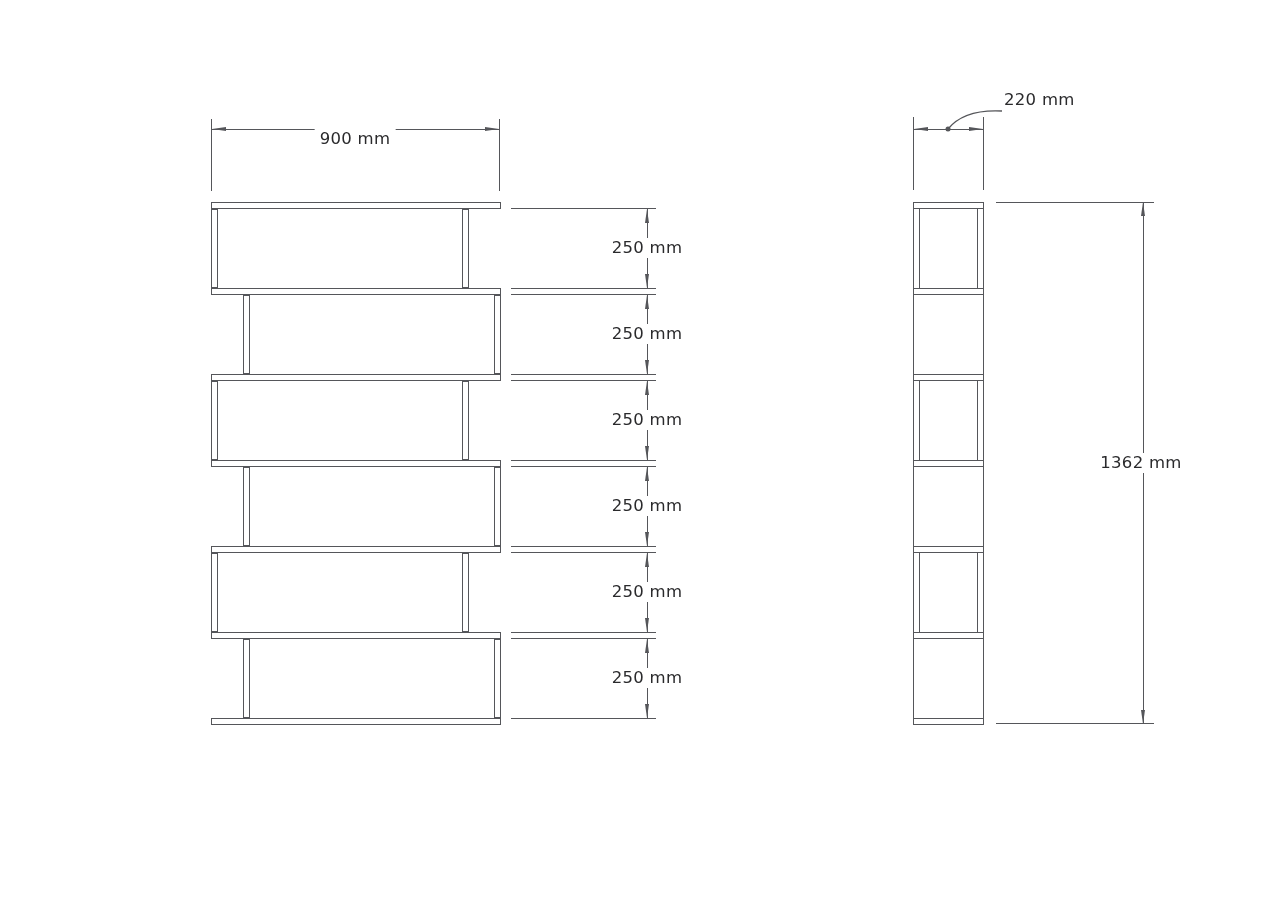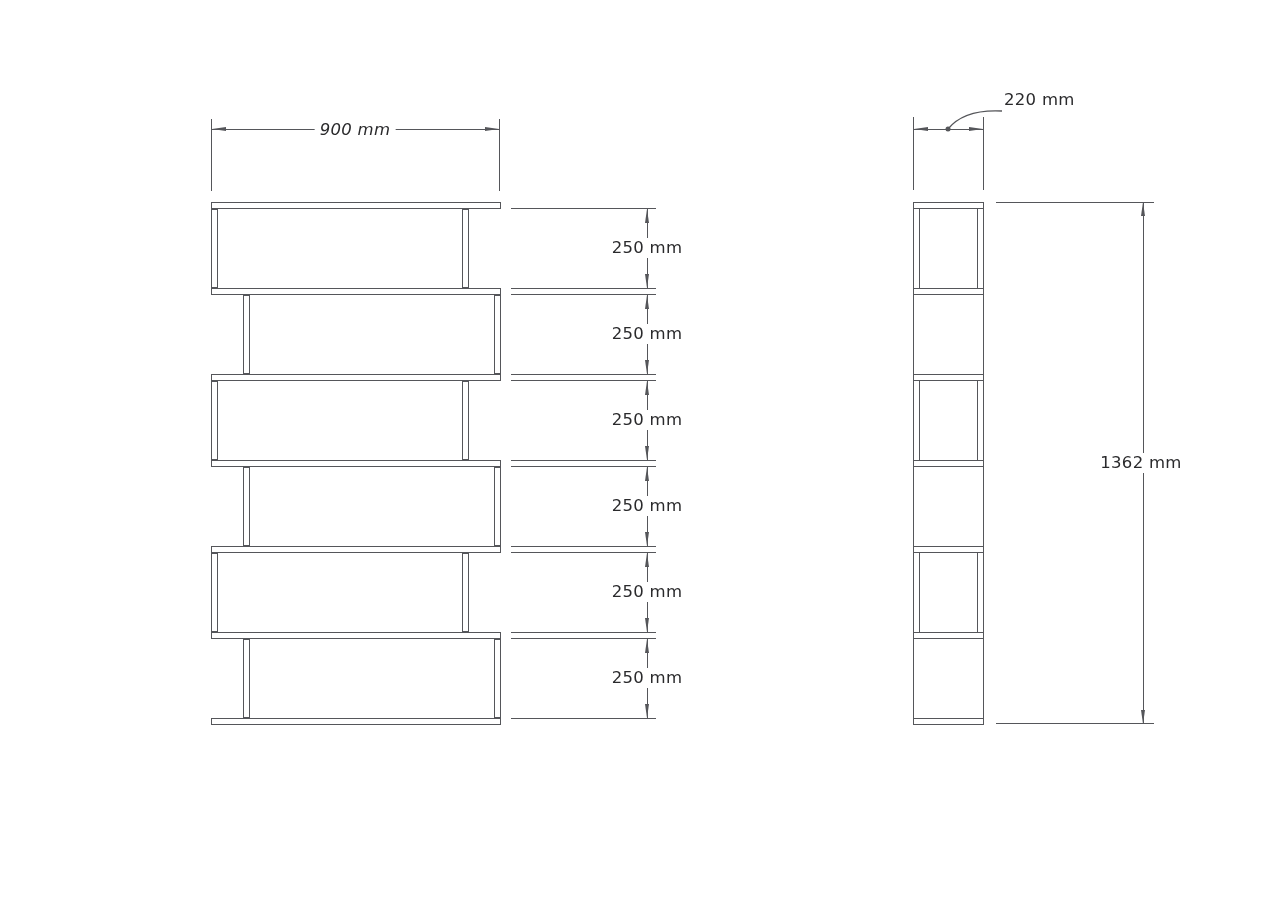--- a/index.html
+++ b/index.html
@@ -107,21 +107,21 @@
     <div class="vline" style="left:919px;top:553px;height:79px;"></div>
     <div class="vline" style="left:977px;top:553px;height:79px;"></div>
   </div>
 
   <div>
     <div class="vline" style="left:211px;top:119px;height:72px;"></div>
     <div class="vline" style="left:499px;top:119px;height:72px;"></div>
     <div class="hline" style="left:212px;top:129px;width:287px;"></div>
     <div class="arr arr-left" style="left:212px;top:129px;"></div>
     <div class="arr arr-right" style="left:485px;top:129px;"></div>
-    <div class="dim-label" style="left:355px;top:130px;font-style:italic;">900 mm</div>
+    <div class="dim-label" style="left:355px;top:139px;">900 mm</div>
   </div>
 
   <div>
     <div class="vline" style="left:913px;top:117px;height:73px;"></div>
     <div class="vline" style="left:983px;top:117px;height:73px;"></div>
     <div class="hline" style="left:914px;top:129px;width:69px;"></div>
     <div class="arr arr-left" style="left:914px;top:129px;"></div>
     <div class="arr arr-right" style="left:969px;top:129px;"></div>
     <div class="dot" style="left:948px;top:129px;"></div>
     <svg class="leader-svg" style="left:944px;top:100px;" width="62" height="32" viewBox="0 0 62 32">

